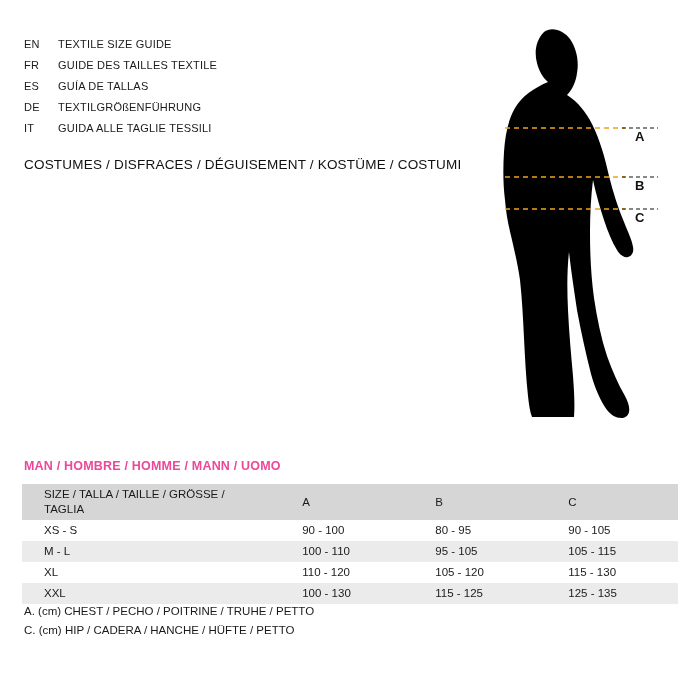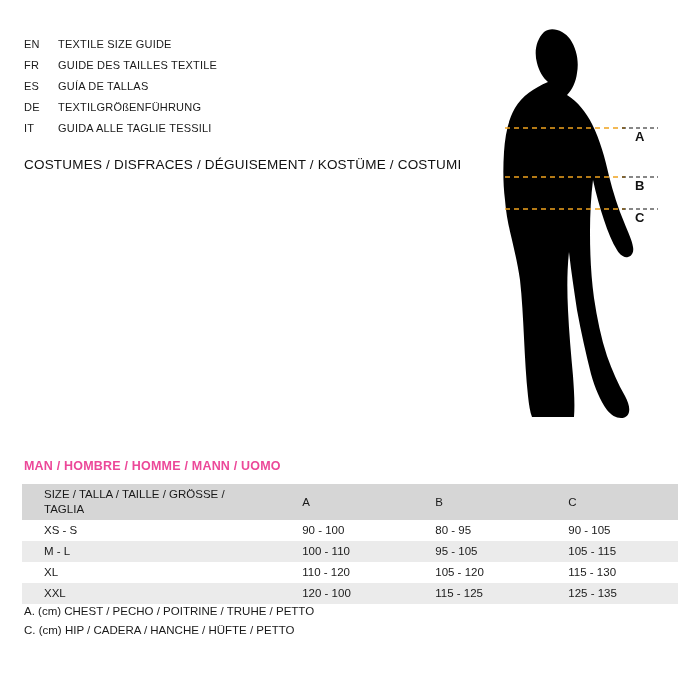--- a/index.html
+++ b/index.html
@@ -249,21 +249,21 @@
         <td>105 - 115</td>
       </tr>
       <tr>
         <td>XL</td>
         <td>110 - 120</td>
         <td>105 - 120</td>
         <td>115 - 130</td>
       </tr>
       <tr>
         <td>XXL</td>
-        <td>120 - 100</td>
+        <td>100 - 130</td>
         <td>115 - 125</td>
         <td>125 - 135</td>
       </tr>
     </tbody>
   </table>
 
   <div class="notes">
     <div>A. (cm) CHEST / PECHO / POITRINE / TRUHE / PETTO</div>
     <div>C. (cm) HIP / CADERA / HANCHE / HÜFTE / PETTO</div>
   </div>

